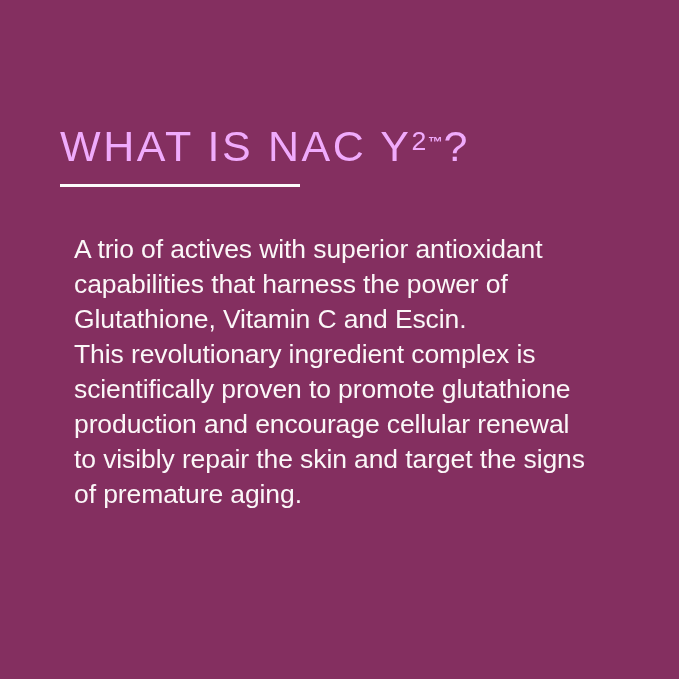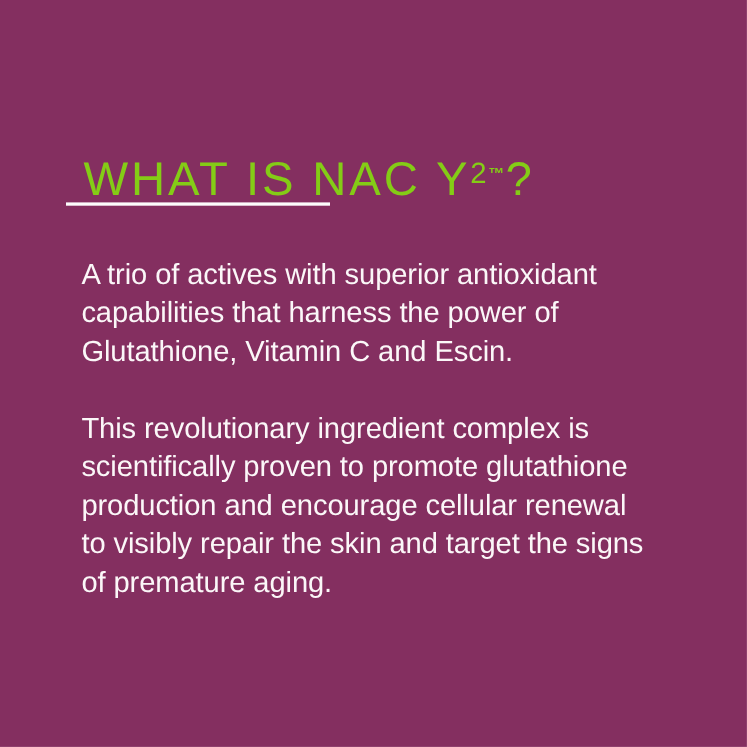--- a/index.html
+++ b/index.html
@@ -33,28 +33,28 @@
 
   
   .heading-block {
     position: absolute;
     left: 0;
     top: 118px;
     width: 585px;
   }
 
   .heading {
-    margin: 16px;
+    margin: 0;
     padding: 0;
     font-family: "Liberation Sans", "DejaVu Sans", sans-serif;
     font-size: 43px;
     font-weight: 400;
     line-height: 46px;
     letter-spacing: 2.6px;
-    color: #84cc16;
+    color: #f0abfc;
     text-transform: uppercase;
     white-space: nowrap;
   }
 
   .heading .sup-num {
     font-size: 0.62em;
     vertical-align: 0.42em;
     letter-spacing: 0.5px;
     font-weight: 400;
   }
@@ -96,21 +96,20 @@
     font-family: "Liberation Sans", "DejaVu Sans", sans-serif;
     font-size: 26.5px;
     font-weight: 400;
     line-height: 35px;
     letter-spacing: -0.1px;
     color: #fbf7f8;
     white-space: pre-line;
   }
 
   .para + .para {
-    margin-top: 35px;
   }
 </style>
 </head>
 <body>
 
 <div class="panel">
 
   <div class="content">
 
     <div class="heading-block">

